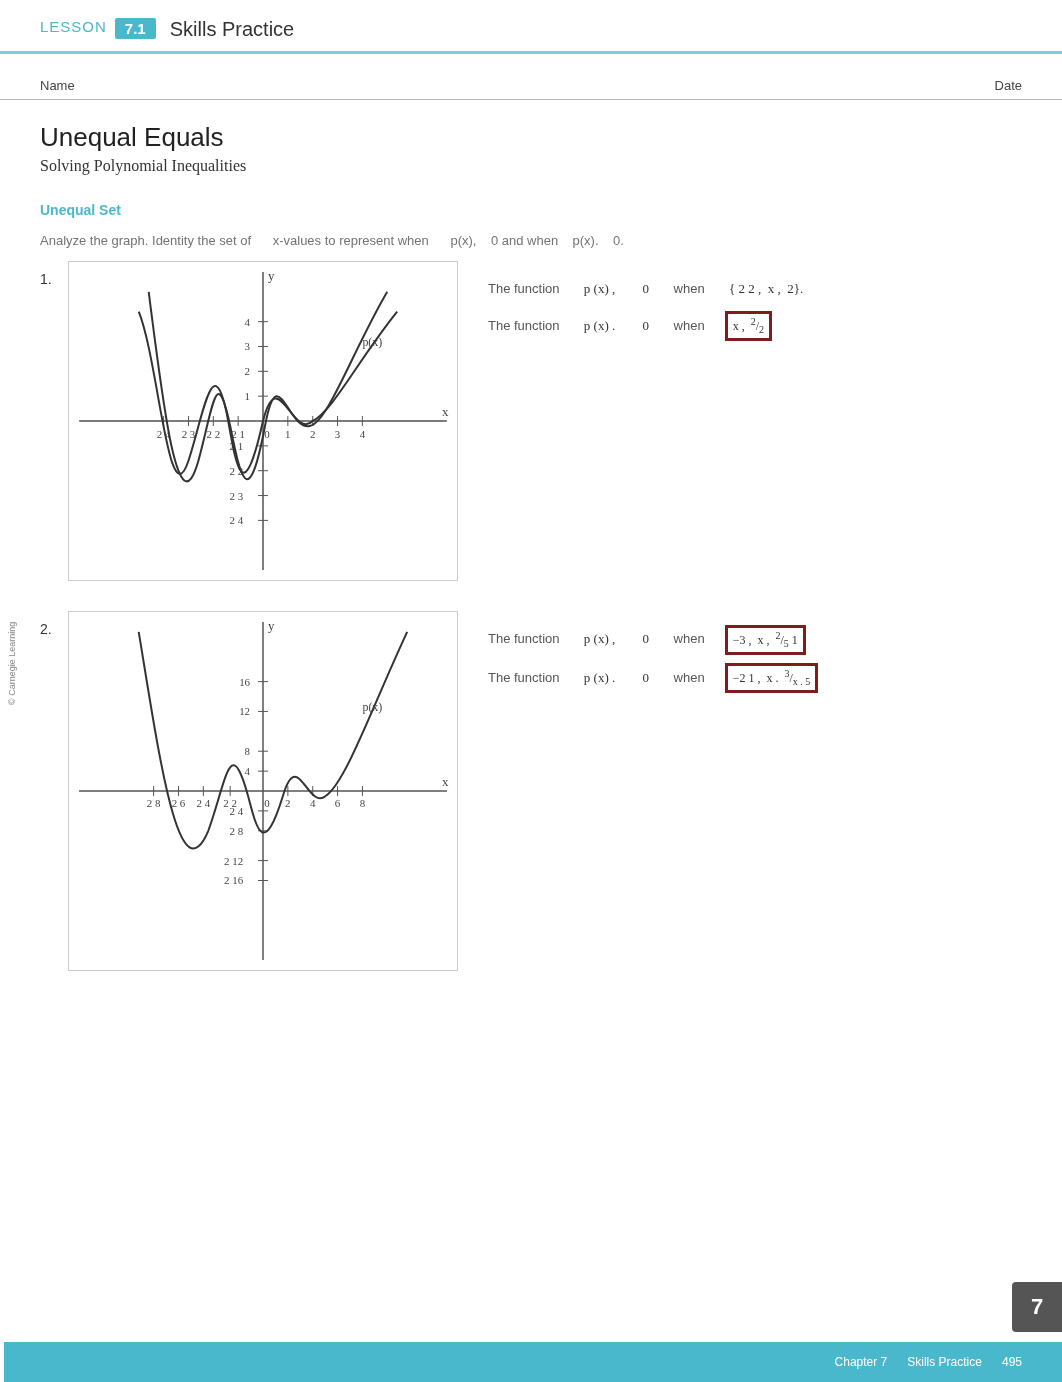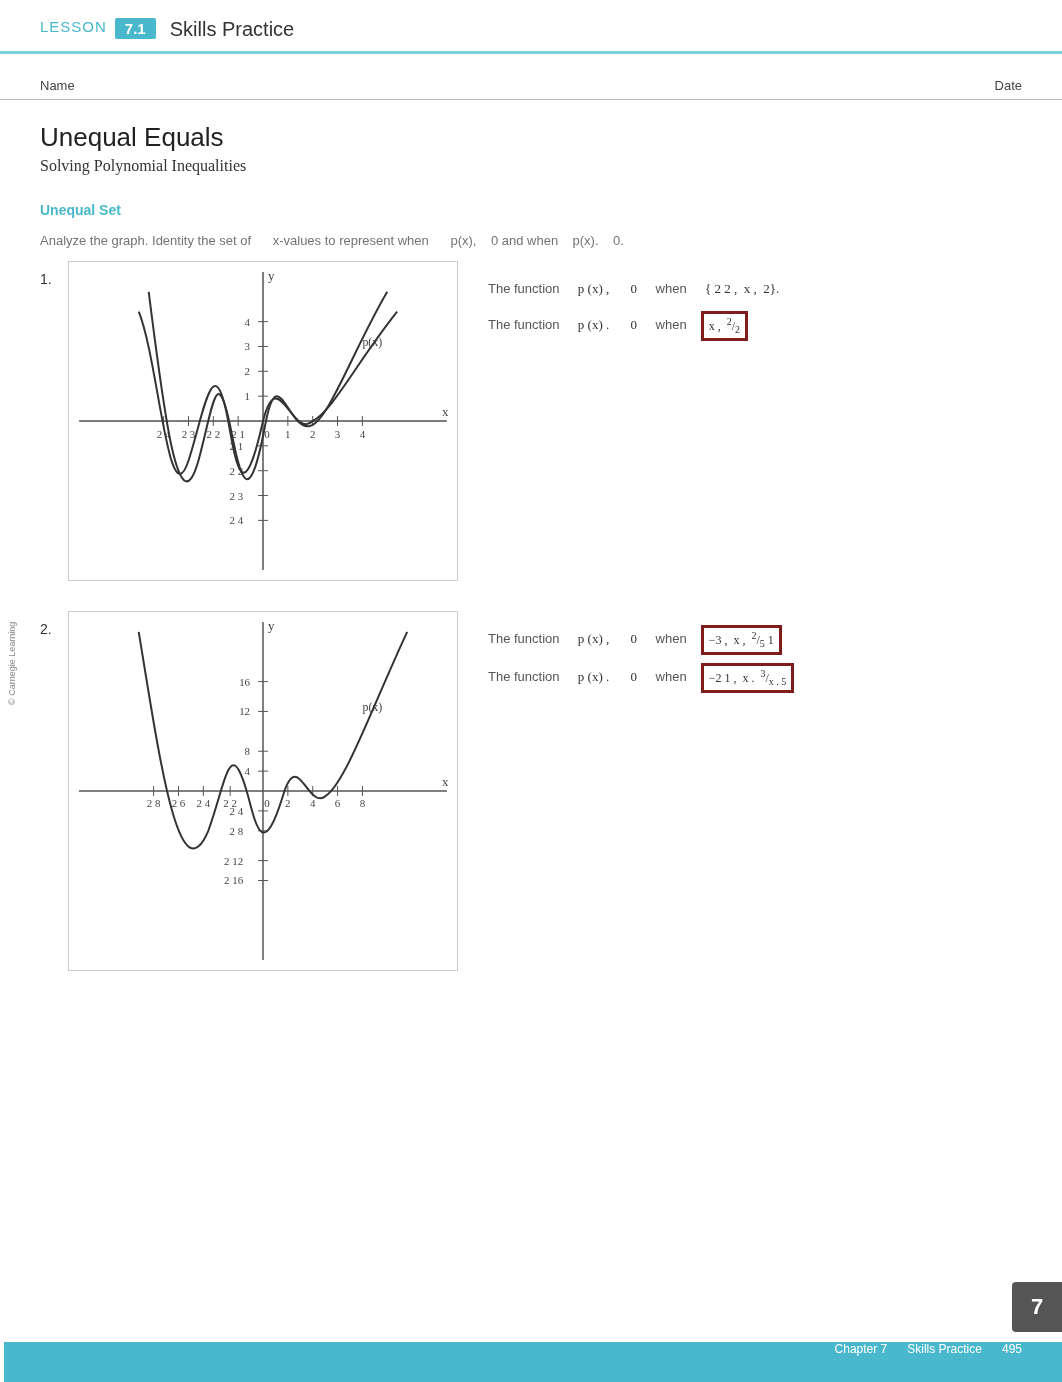--- a/index.html
+++ b/index.html
@@ -166,21 +166,21 @@
 
     
     .footer {
       position: absolute;
       bottom: 0;
       left: 4px;
       right: 0;
       height: 40px;
       background: #4ab8cc;
       display: flex;
-      align-items: flex-start;
+      align-items: center;
       justify-content: flex-end;
       padding: 0 40px;
     }
     .footer-text {
       font-family: Arial, sans-serif;
       font-size: 12px;
       color: #fff;
     }
 
     
@@ -213,23 +213,23 @@
       transform-origin: left center;
       white-space: nowrap;
     }
 
     
     sub { font-size: 10px; }
     sup { font-size: 10px; }
 
     .answer-set-line {
       display: flex;
-      align-items: flex-start;
+      align-items: center;
       flex-wrap: wrap;
-      gap: 12px;
+      gap: 18px;
       margin-bottom: 8px;
     }
   </style>
 </head>
 <body>
 
 <div class="header">
   <span class="lesson-label">LESSON</span>
   <span class="lesson-number-box">7.1</span>
   <span class="skills-practice-title">Skills Practice</span>

